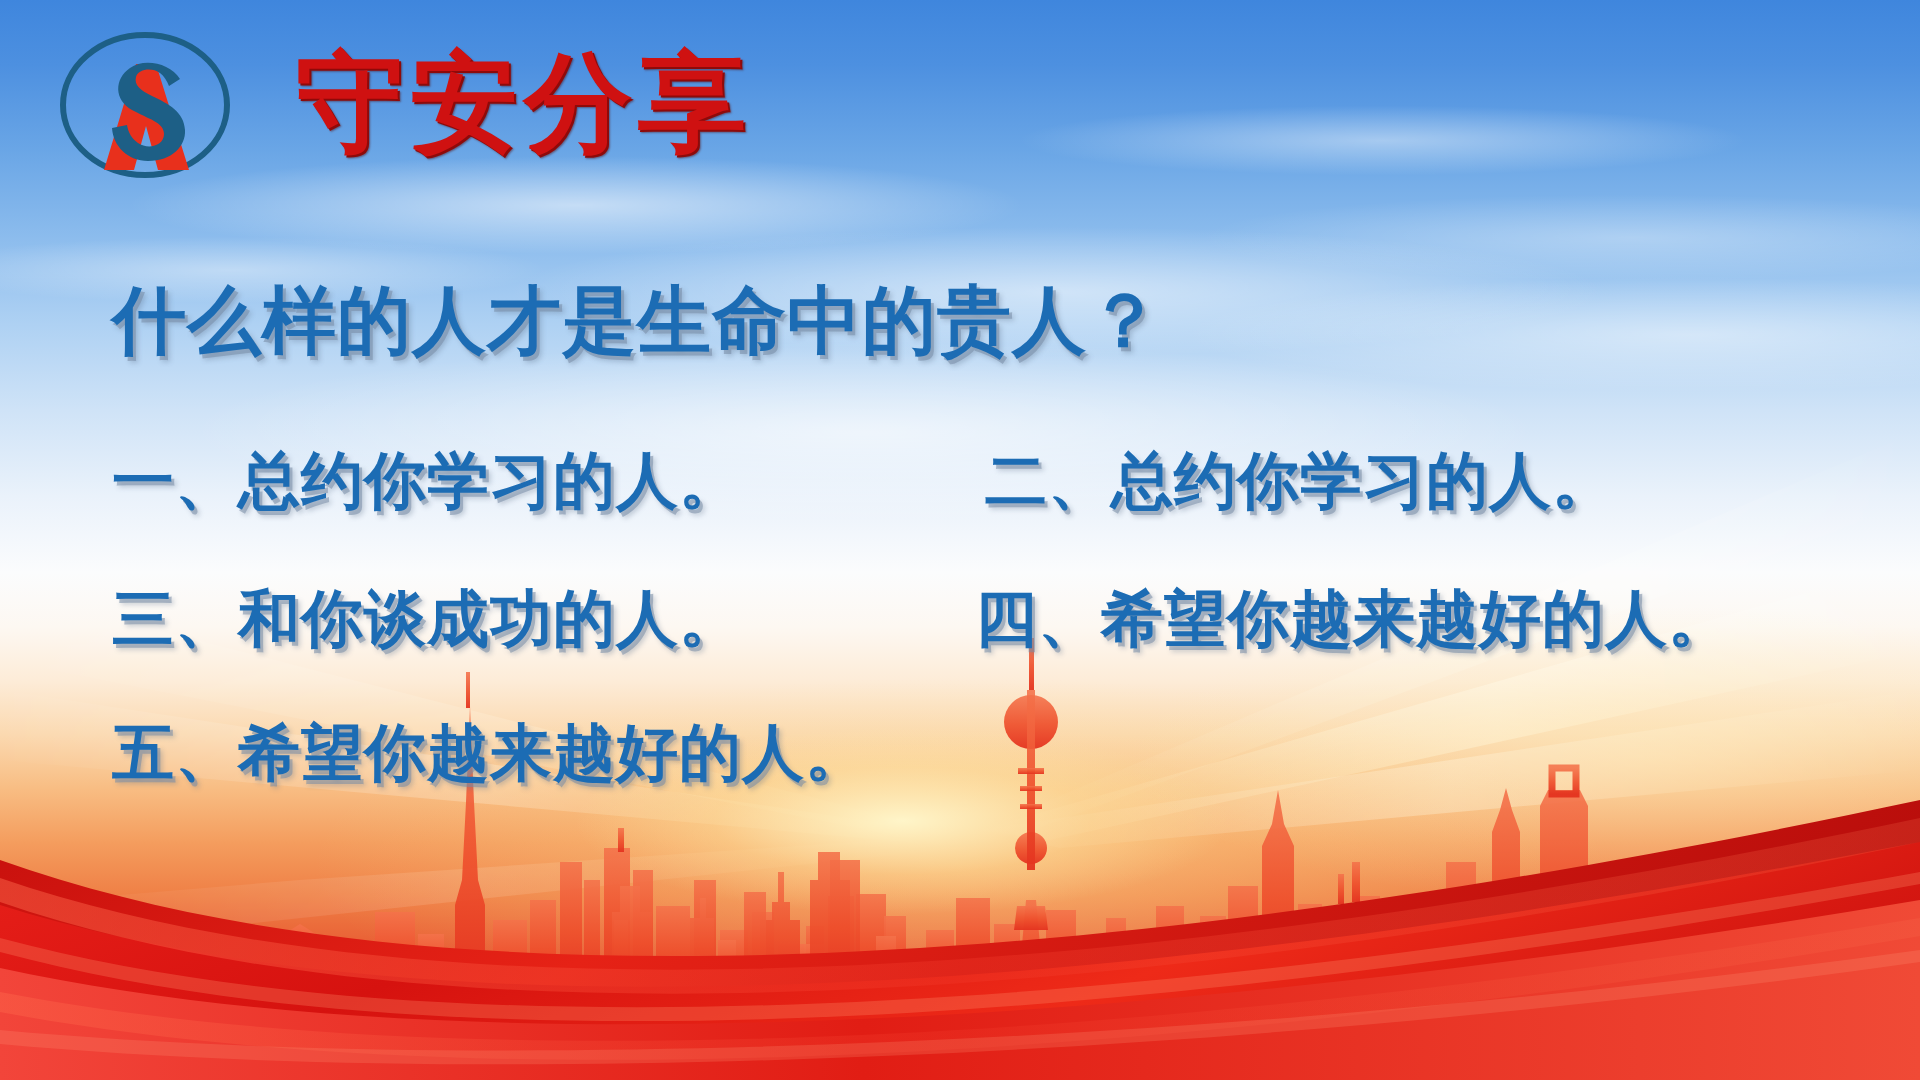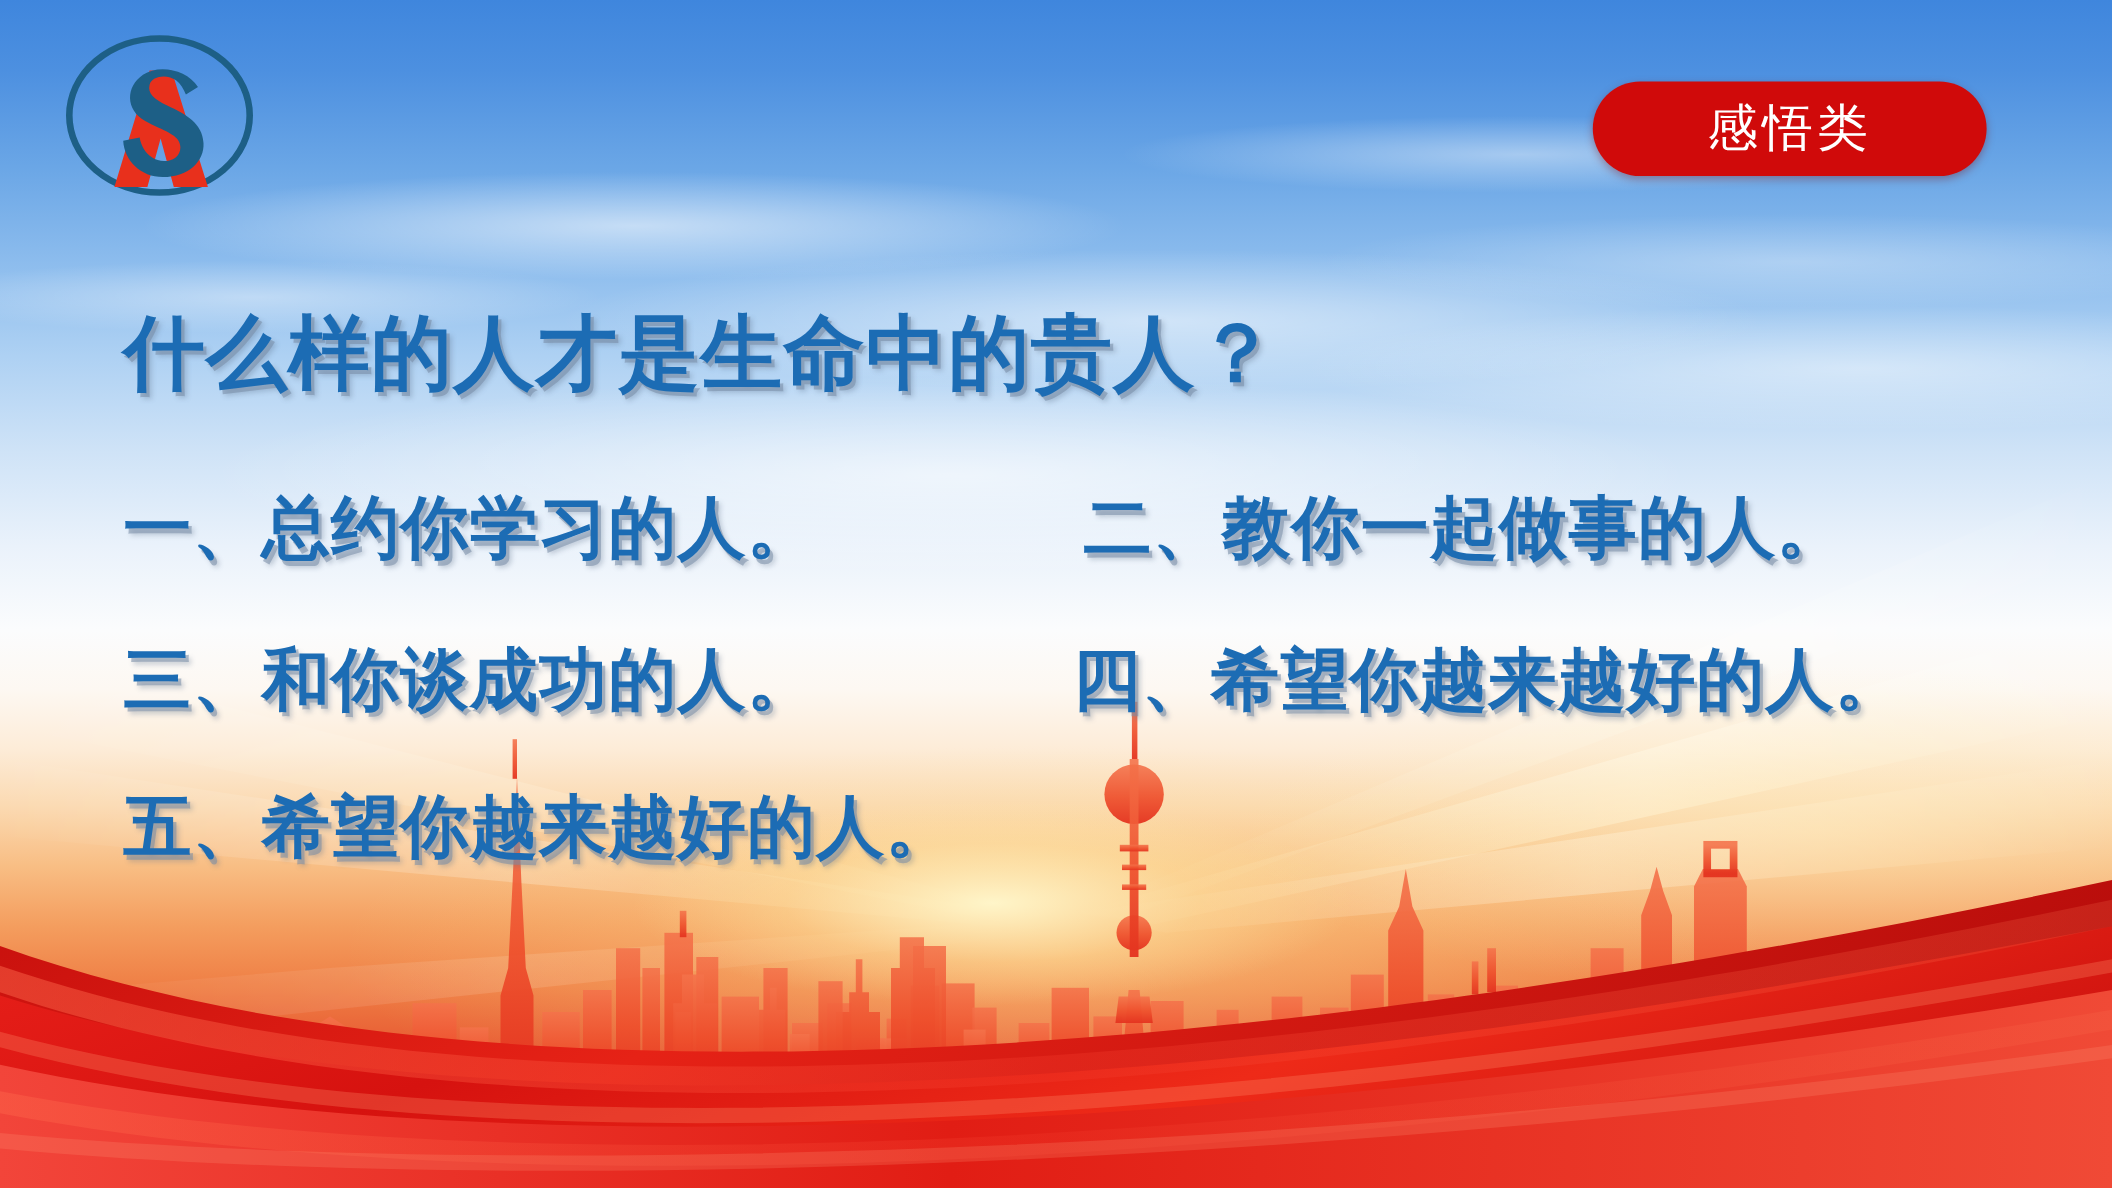--- a/index.html
+++ b/index.html
@@ -324,32 +324,30 @@
 
     <path d="M82,140 L52,140 L84,34 L104,34 L137,140 L106,140 L94,96 Z" fill="#e8301c"></path>
 
     <path d="M128,49 C118,33 92,28 78,38 C62,49 62,70 80,80 C96,89 112,92 112,104
              C112,116 96,120 86,113 C80,109 76,102 75,95 L60,98
              C61,116 76,131 96,131 C120,131 134,116 133,100
              C132,82 117,74 100,66 C88,60 82,55 84,47
              C86,39 100,37 108,43 C112,46 115,51 117,56 Z" fill="#1d5f86"></path>
   </svg>
 
-
-  <div id="category-badge">
-    <span class="badge-text">感悟类</span>
-  </div>
+  <div id="brand-title">守安分享</div>
+
 
   <div id="content">
 
     <div id="question" class="blue-text">什么样的人才是生命中的贵人？</div>
 
     <div id="row-1" class="answer-row">
       <div id="ans-1" class="answer blue-text">一、总约你学习的人。</div>
-      <div id="ans-2" class="answer blue-text">二、教你一起做事的人。</div>
+      <div id="ans-2" class="answer blue-text">二、总约你学习的人。</div>
     </div>
 
     <div id="row-2" class="answer-row">
       <div id="ans-3" class="answer blue-text">三、和你谈成功的人。</div>
       <div id="ans-4" class="answer blue-text">四、希望你越来越好的人。</div>
     </div>
 
     <div id="row-3" class="answer-row">
       <div id="ans-5" class="answer blue-text">五、希望你越来越好的人。</div>
     </div>

